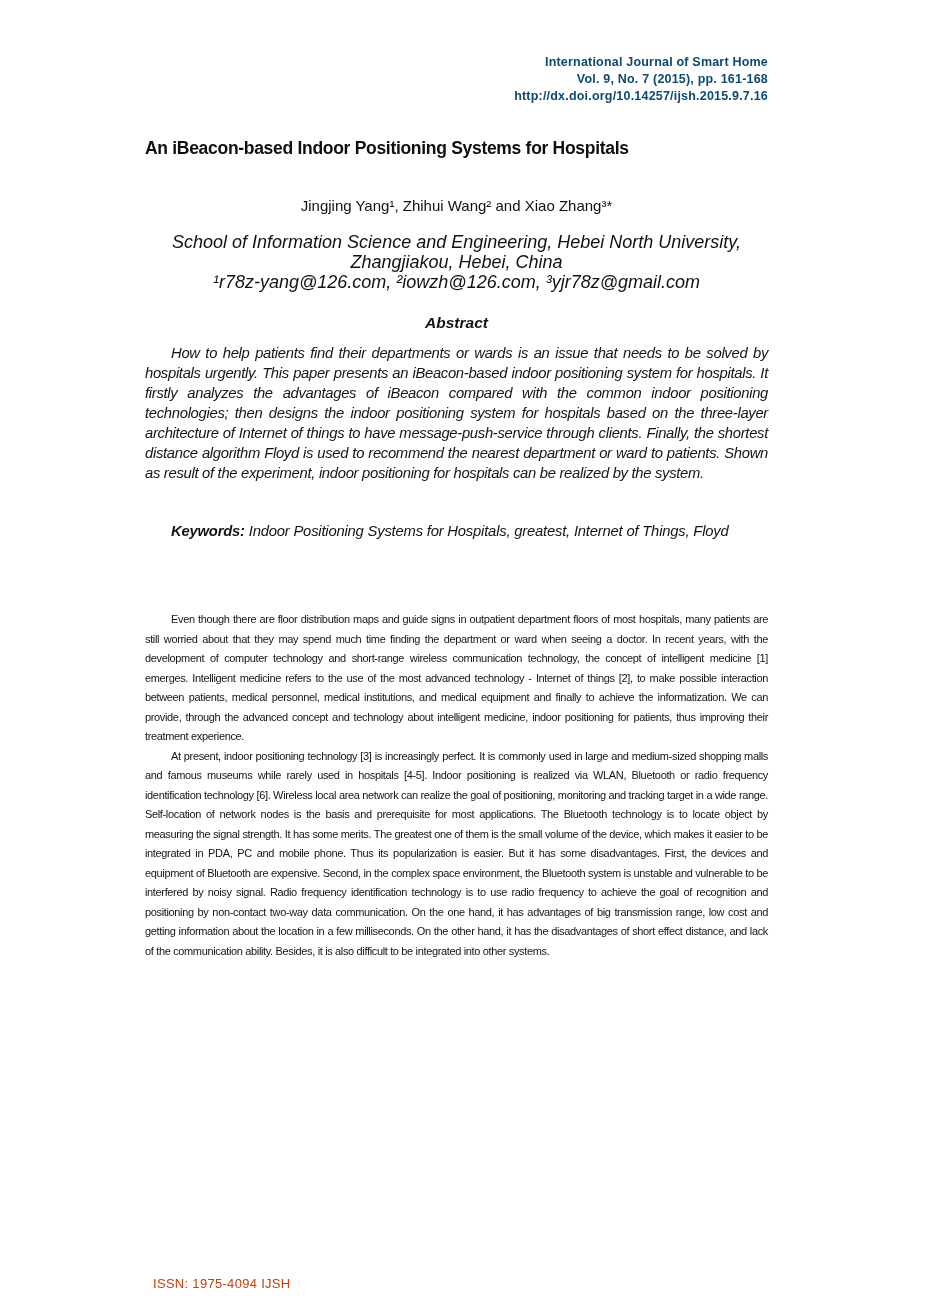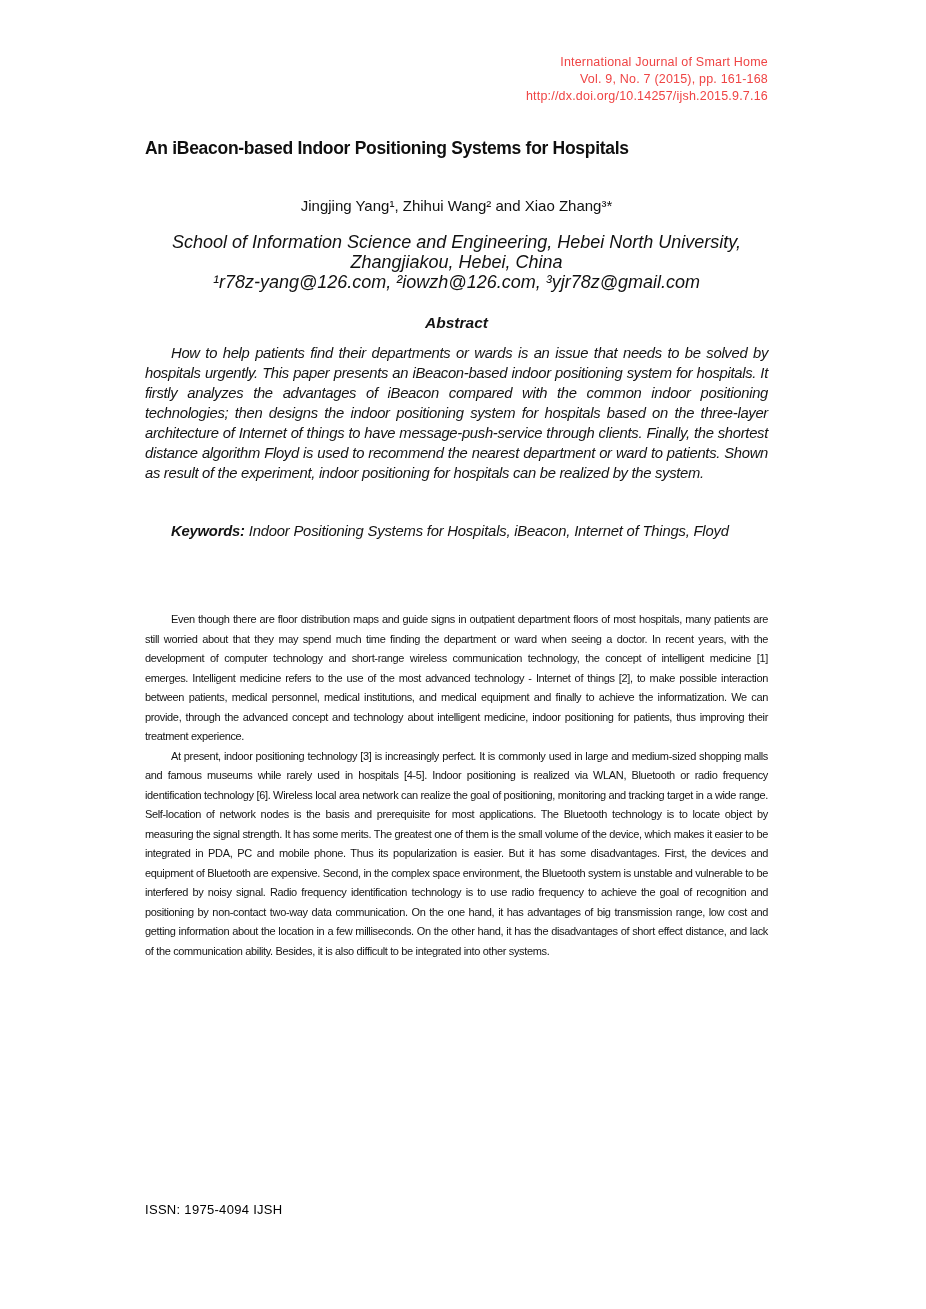--- a/index.html
+++ b/index.html
@@ -21,22 +21,23 @@
     left: 145px;
     width: 623px;
   }
 
   
   .journal-header {
     top: 54px;
     text-align: right;
     font-size: 12.5px;
     line-height: 17px;
-    color: #ef4444;
+    color: #0c4a6e;
     letter-spacing: 0.2px;
+    font-weight: bold;
   }
 
   
   .paper-title {
     top: 138px;
     text-align: left;
     font-size: 17.5px;
     font-weight: bold;
     letter-spacing: -0.3px;
     color: #0f0f0f;
@@ -104,25 +105,26 @@
     top: 610px;
     font-size: 11px;
     line-height: 19.5px;
     text-align: justify;
     letter-spacing: -0.35px;
   }
   .section-body p { text-indent: 26px; margin: 0; }
 
   
   .page-footer {
-    top: 1200px;
+    top: 1274px;
     font-size: 13px;
     line-height: 19px;
-    color: #000000;
+    color: #c2410c;
     letter-spacing: 0.3px;
+    margin-left: 8px;
   }
 </style>
 </head>
 <body>
 
 <div class="page">
 
   <div class="col journal-header">
     <div>International Journal of Smart Home</div>
     <div>Vol. 9, No. 7 (2015), pp. 161-168</div>
@@ -137,21 +139,21 @@
     <div>School of Information Science and Engineering, Hebei North University,</div>
     <div>Zhangjiakou, Hebei, China</div>
     <div>¹r78z-yang@126.com, ²iowzh@126.com, ³yjr78z@gmail.com</div>
   </div>
 
   <div class="col abstract-heading">Abstract</div>
 
   <div class="col abstract-text">How to help patients find their departments or wards is an issue that needs to be solved by hospitals urgently. This paper presents an iBeacon-based indoor positioning system for hospitals. It firstly analyzes the advantages of iBeacon compared with the common indoor positioning technologies; then designs the indoor positioning system for hospitals based on the three-layer architecture of Internet of things to have message-push-service through clients. Finally, the shortest distance algorithm Floyd is used to recommend the nearest department or ward to patients. Shown as result of the experiment, indoor positioning for hospitals can be realized by the system.</div>
 
   <div class="col keywords">
-    <span class="kw-label">Keywords:</span><span> Indoor Positioning Systems for Hospitals, iBeacon, Internet of Things, Floyd</span>
+    <span class="kw-label">Keywords:</span><span> Indoor Positioning Systems for Hospitals, greatest, Internet of Things, Floyd</span>
   </div>
 
 
   <div class="col section-body">
     <p>Even though there are floor distribution maps and guide signs in outpatient department floors of most hospitals, many patients are still worried about that they may spend much time finding the department or ward when seeing a doctor. In recent years, with the development of computer technology and short-range wireless communication technology, the concept of intelligent medicine [1] emerges. Intelligent medicine refers to the use of the most advanced technology - Internet of things [2], to make possible interaction between patients, medical personnel, medical institutions, and medical equipment and finally to achieve the informatization. We can provide, through the advanced concept and technology about intelligent medicine, indoor positioning for patients, thus improving their treatment experience.</p>
     <p>At present, indoor positioning technology [3] is increasingly perfect. It is commonly used in large and medium-sized shopping malls and famous museums while rarely used in hospitals [4-5]. Indoor positioning is realized via WLAN, Bluetooth or radio frequency identification technology [6]. Wireless local area network can realize the goal of positioning, monitoring and tracking target in a wide range. Self-location of network nodes is the basis and prerequisite for most applications. The Bluetooth technology is to locate object by measuring the signal strength. It has some merits. The greatest one of them is the small volume of the device, which makes it easier to be integrated in PDA, PC and mobile phone. Thus its popularization is easier. But it has some disadvantages. First, the devices and equipment of Bluetooth are expensive. Second, in the complex space environment, the Bluetooth system is unstable and vulnerable to be interfered by noisy signal. Radio frequency identification technology is to use radio frequency to achieve the goal of recognition and positioning by non-contact two-way data communication. On the one hand, it has advantages of big transmission range, low cost and getting information about the location in a few milliseconds. On the other hand, it has the disadvantages of short effect distance, and lack of the communication ability. Besides, it is also difficult to be integrated into other systems.</p>
   </div>
 
   <div class="col page-footer">
     <div>ISSN: 1975-4094 IJSH</div>

